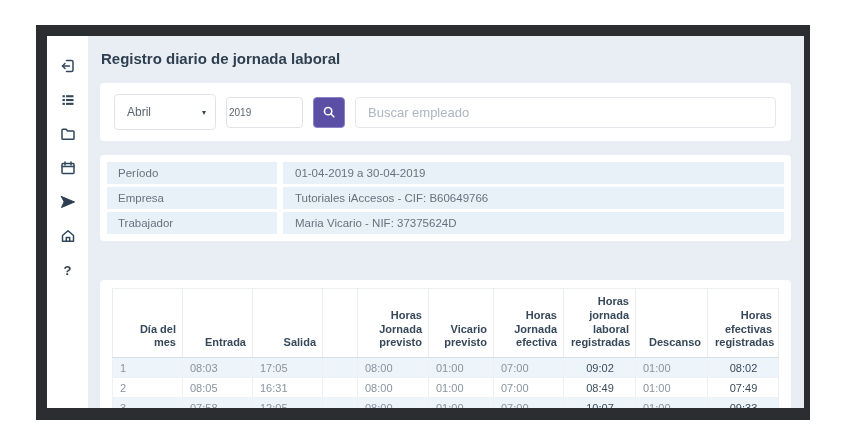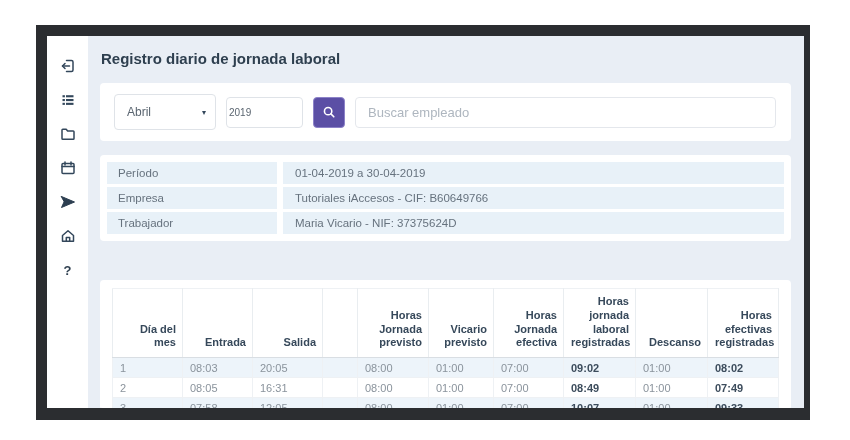--- a/index.html
+++ b/index.html
@@ -65,21 +65,21 @@
   
   .table-card { margin-top: 39px; padding: 8px 13px 0 12px; }
   table { width: 100%; border-collapse: collapse; table-layout: fixed; font-size: 11px; }
   th {
     border: 1px solid #e9edf0; border-top: 1px solid #eef1f4; border-bottom: 1px solid #d9dee3;
     vertical-align: bottom; text-align: right; padding: 6px 6px 7px 7px;
     color: #36485a; font-weight: bold; line-height: 1.25; height: 47px; background: #fff;
   }
   td { border: 1px solid #eef1f4; padding: 3px 6px 3px 7px; color: #8a939c; height: 20px; }
   tr.odd td { background: #edf4fa; }
-  td.strong { color: #3c4c5c; font-weight: bold; }
+  td.strong { color: #3c4c5c; font-weight: normal; text-align: center; }
 </style>
 </head>
 <body>
 
 <div class="frame">
   <div class="app">
 
     <div class="sidebar">
       <div class="side-icon">
         <svg width="16" height="16" viewBox="0 0 16 16">
@@ -185,21 +185,21 @@
               <th>Horas Jornada efectiva</th>
               <th>Horas jornada laboral registradas</th>
               <th>Descanso</th>
               <th>Horas efectivas registradas</th>
             </tr>
           </thead>
           <tbody>
             <tr class="odd">
               <td>1</td>
               <td>08:03</td>
-              <td>20:05</td>
+              <td>17:05</td>
               <td></td>
               <td>08:00</td>
               <td>01:00</td>
               <td>07:00</td>
               <td class="strong">09:02</td>
               <td>01:00</td>
               <td class="strong">08:02</td>
             </tr>
             <tr>
               <td>2</td>

